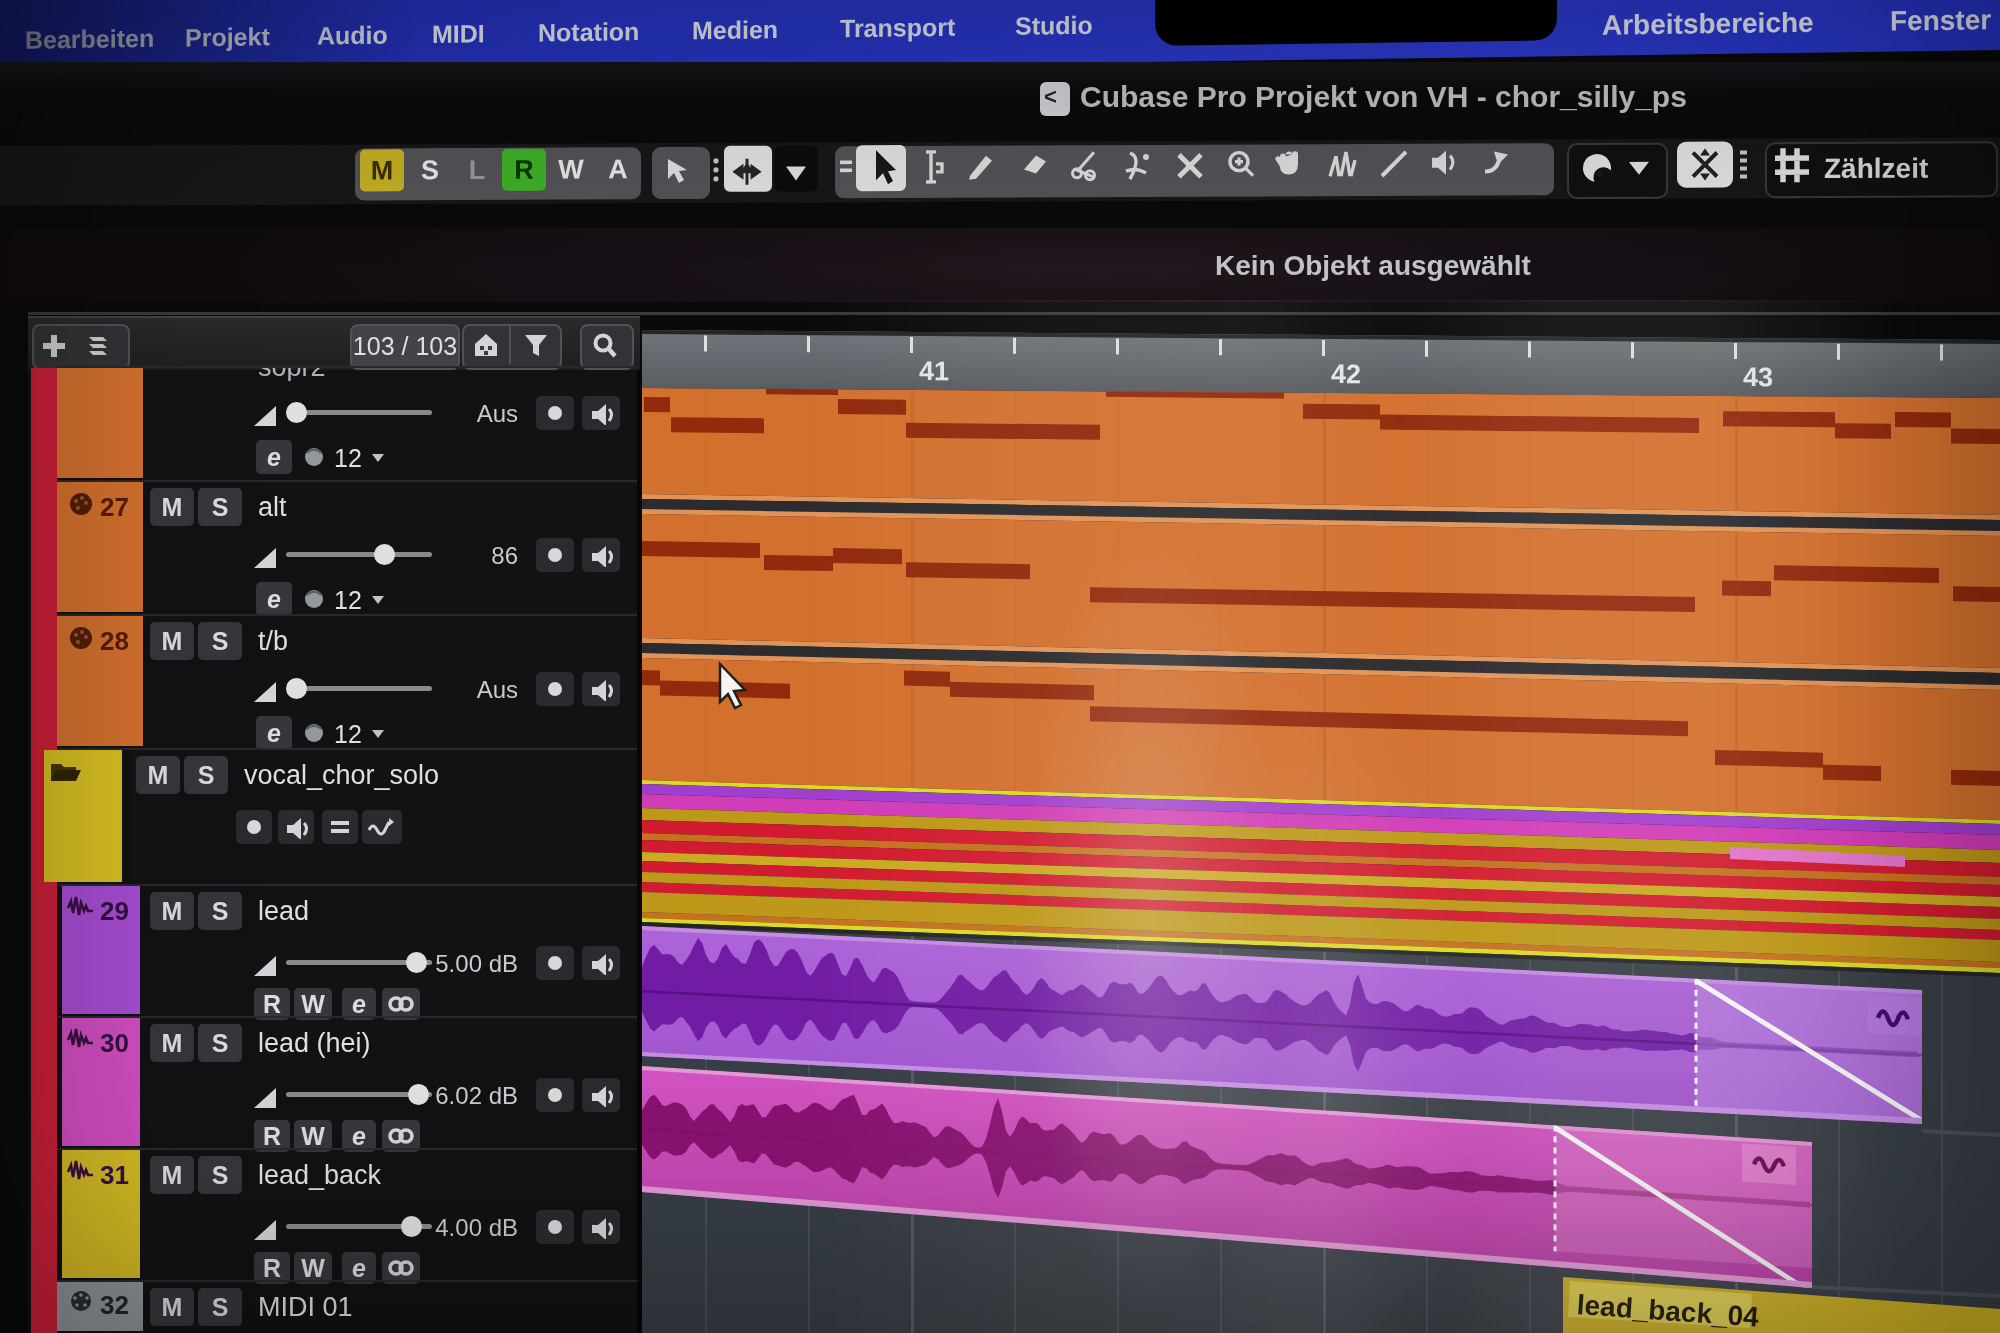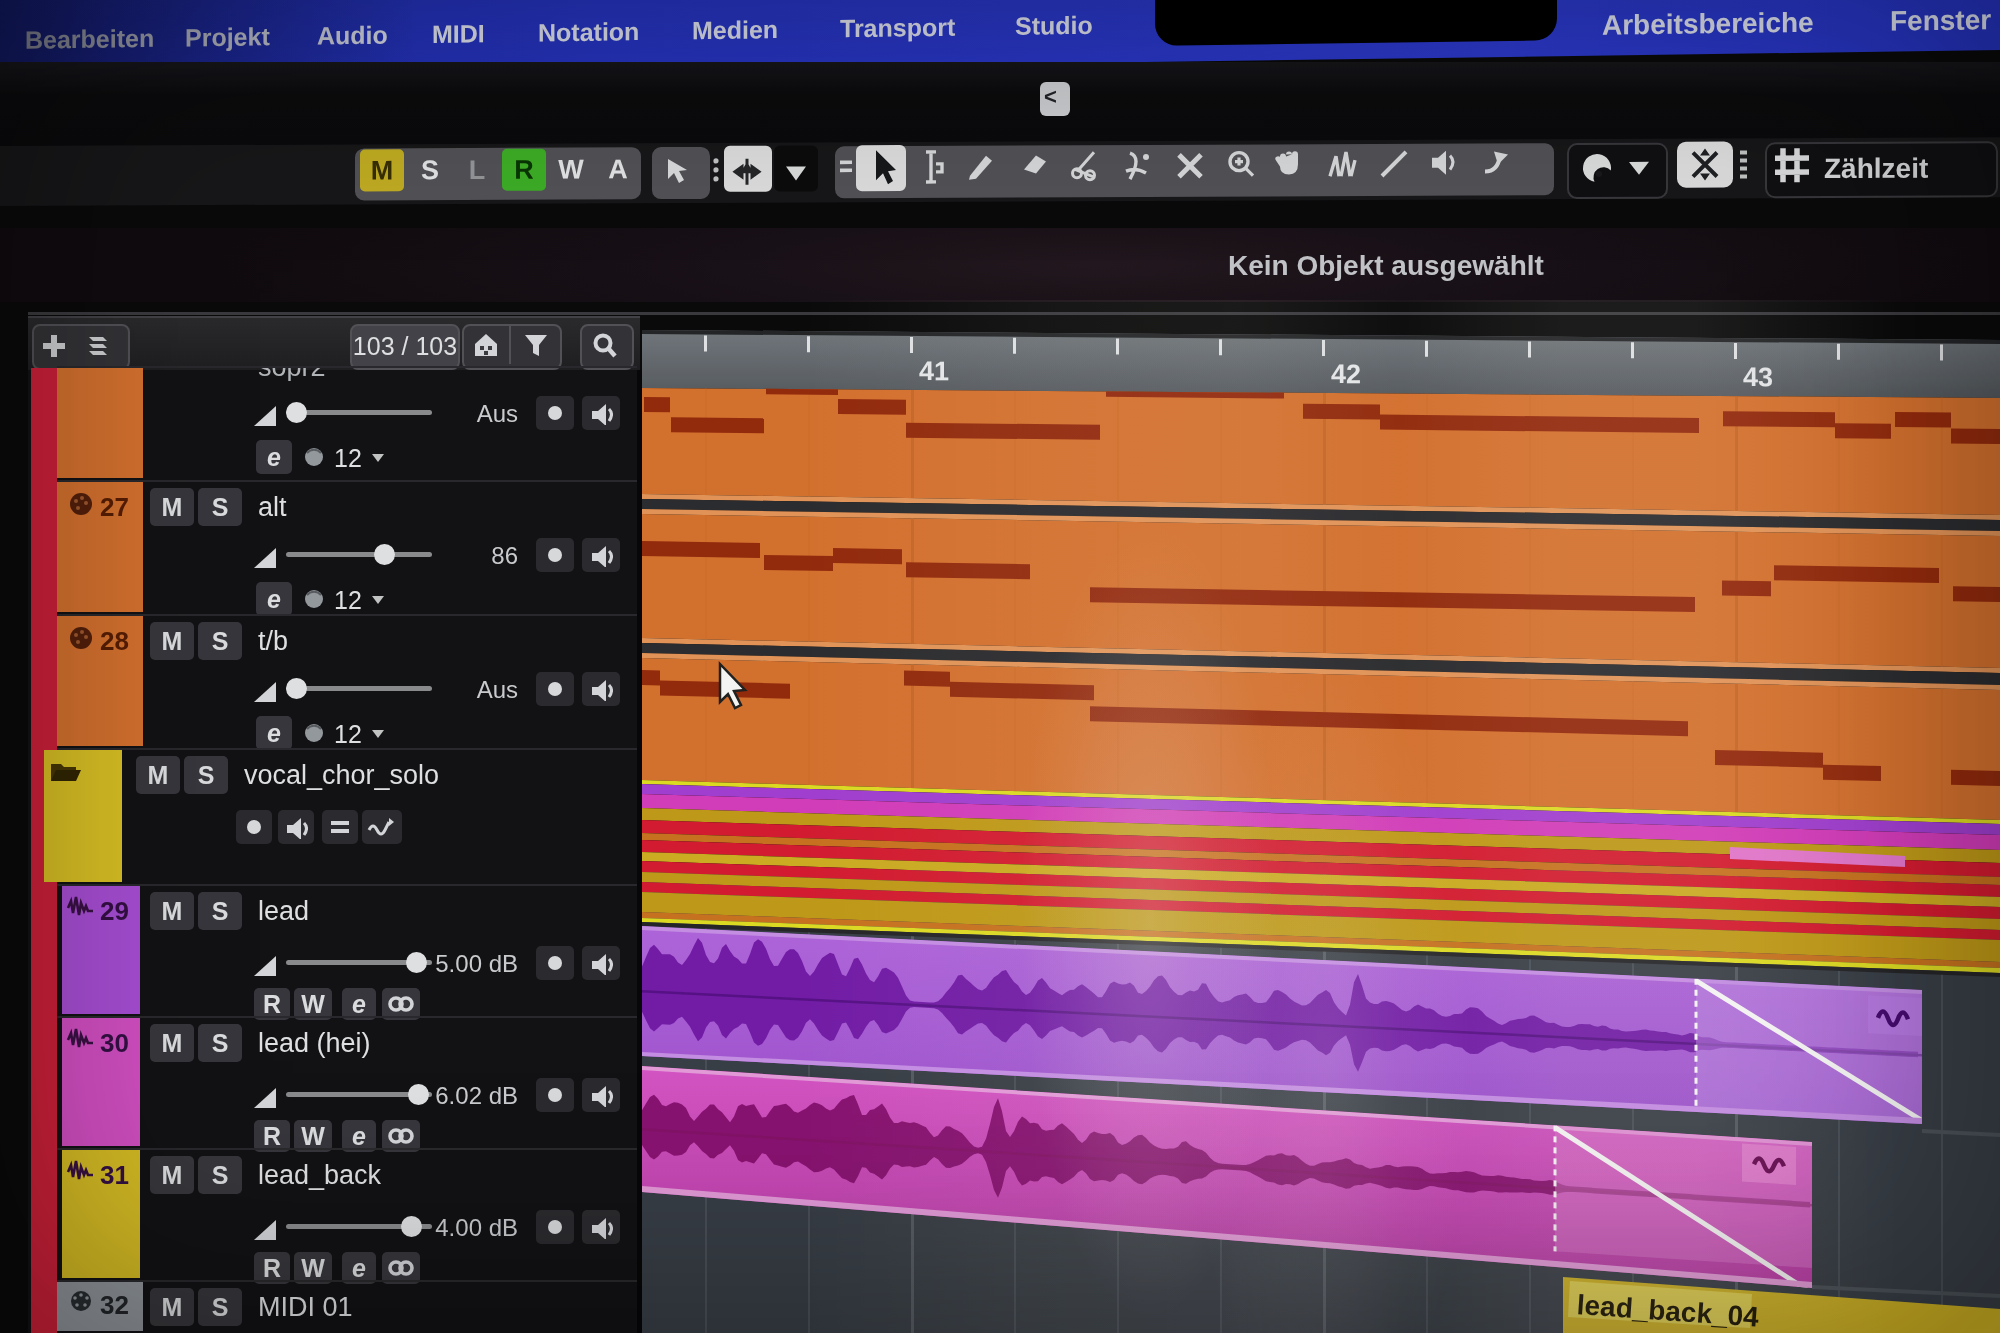--- a/index.html
+++ b/index.html
@@ -19,21 +19,21 @@
 
 #toolbar{left:0;top:146px;width:2000px;height:60px;background:#17171b;transform:skewY(-0.25deg);transform-origin:0 50%;}
 .tg{position:absolute;top:4px;height:52px;background:#55555b;border-radius:9px;}
 .tgd{position:absolute;top:4px;height:52px;background:#101014;border-radius:10px;border:2px solid #3a3a40;}
 .tb{position:absolute;top:5px;width:44px;height:42px;border-radius:5px;color:#eceef0;font-size:27px;
  font-weight:bold;text-align:center;line-height:42px;}
 .tbw{position:absolute;top:3px;height:46px;background:#e6e7e9;border-radius:6px;}
 
 #infobar{left:0;top:228px;width:2000px;height:74px;
  background:radial-gradient(ellipse 900px 120px at 1100px 50%,#241720 0%,#170f16 55%,#100b10 100%);}
-#infotxt{position:absolute;left:1215px;top:22px;color:#c9cbd1;font-size:28px;font-weight:bold;margin-left:13px;}
+#infotxt{position:absolute;left:1215px;top:22px;color:#c9cbd1;font-size:28px;font-weight:bold;}
 
 #phead{left:28px;top:316px;width:612px;height:54px;background:linear-gradient(180deg,#2b2b30,#1f1f24);
  border-top:2px solid #44444a;}
 .hb{position:absolute;top:6px;height:42px;background:#35353b;border:2px solid #55555b;border-radius:8px;}
 
 .btn{position:absolute;background:#393940;border-radius:5px;color:#e4e6e9;font-size:25px;font-weight:bold;
  text-align:center;}
 .nm{position:absolute;color:#e8eaec;font-size:27px;white-space:nowrap;}
 .val{position:absolute;color:#d2d4d8;font-size:24px;text-align:right;white-space:nowrap;}
 .slider{position:absolute;height:5px;background:#8e9094;border-radius:3px;}
@@ -52,20 +52,21 @@
       <span class="mi" style="left:692px">Medien</span>
       <span class="mi" style="left:840px">Transport</span>
       <span class="mi" style="left:1015px">Studio</span>
       <span class="mi" style="left:1602px;top:32px;font-size:28px">Arbeitsbereiche</span>
       <span class="mi" style="left:1890px;top:32px;font-size:28px">Fenster</span>
       <div id="notch"></div>
       <div style="position:absolute;left:0;top:0;width:420px;height:70px;background:linear-gradient(90deg,rgba(5,5,20,0.5),rgba(5,5,20,0));"></div>
     </div>
     <div class="abs" id="titlebar">
       <div id="doci"></div>
+      <div id="titletxt">Cubase Pro Projekt von VH - chor_silly_ps</div>
     </div>
     <div class="abs" id="toolbar">
       <div class="tg" style="left:355px;width:286px"></div>
       <div class="tb" style="left:360px;background:#c9b41d;color:#3a3000;">M</div>
       <div class="tb" style="left:408px;color:#ecEEf0;">S</div>
       <div class="tb" style="left:455px;color:#9a9ca0;">L</div>
       <div class="tb" style="left:502px;background:#3cb723;color:#073800;">R</div>
       <div class="tb" style="left:549px;">W</div>
       <div class="tb" style="left:596px;">A</div>
       <div class="tg" style="left:652px;width:58px"></div>

